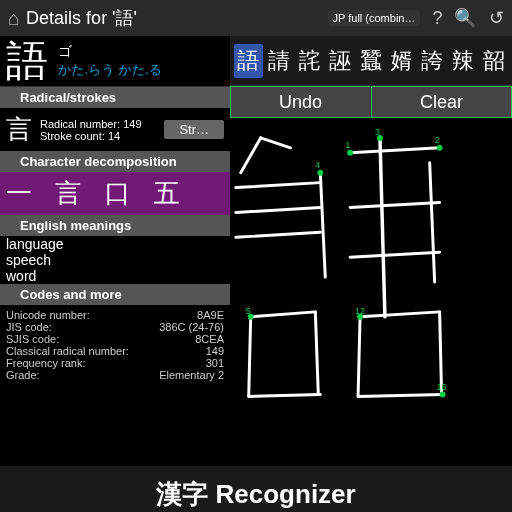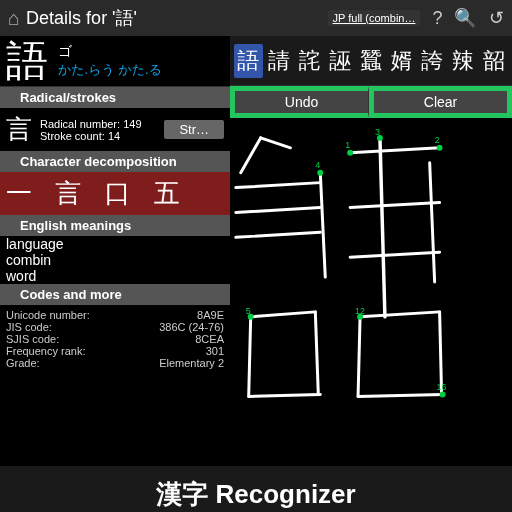--- a/index.html
+++ b/index.html
@@ -78,21 +78,21 @@
       background: #666;
       color: #fff;
       font-size: 11px;
       padding: 2px 5px;
       border: none;
       border-radius: 2px;
       cursor: pointer;
     }
 
     
-    #decomp-section { background: #7f1d1d; padding: 4px 6px; }
+    #decomp-section { background: #701a75; padding: 4px 6px; }
     #decomp-chars { color: #fff; font-size: 26px; letter-spacing: 8px; }
 
     
     #meanings-section { background: #000; padding: 0 6px; }
     #meanings-section .meaning { color: #fff; font-size: 14px; }
 
     
     #codes-section { background: #000; padding: 4px 6px; }
     .code-row { display: flex; justify-content: space-between; }
     .code-label { color: #ccc; font-size: 11px; }
@@ -133,22 +133,22 @@
 
     
     #action-row {
       display: flex;
       height: 32px;
     }
     .action-btn {
       flex: 1;
       background: #444;
       color: #fff;
-      border: 5px solid #22c55e;
-      font-size: 14px;
+      border: 1px solid #22c55e;
+      font-size: 18px;
       cursor: pointer;
       display: flex;
       align-items: center;
       justify-content: center;
     }
     .action-btn:first-child { border-right: 1px solid #333; }
 
     
     #drawing-area {
       flex: 1;
@@ -180,21 +180,21 @@
       font-size: 26px;
       font-weight: bold;
     }
   </style>
 </head>
 <body>
 
 <div id="top-bar">
   <span style="color:#aaa;font-size:20px;">⌂</span>
   <span style="color:#fff;font-size:18px;flex:1;">Details for '語'</span>
-  <span style="color:#fff;font-size:11px;background:#333;padding:2px 5px;border-radius:3px;text-decoration:underline;">JP full (combin…</span>
+  <span style="color:#fff;font-size:11px;background:#333;padding:2px 5px;border-radius:3px;">JP full (combin…</span>
   <span style="color:#ccc;font-size:18px;margin-left:6px;">?</span>
   <span style="color:#ccc;font-size:18px;margin-left:6px;">🔍</span>
   <span style="color:#ccc;font-size:18px;margin-left:6px;">↺</span>
 </div>
 
 <div id="left-panel">
 
   <div id="kanji-header">
     <div id="kanji-big">語</div>
     <div id="kanji-readings">
@@ -220,37 +220,41 @@
   </div>
 
   <div class="section-header">Character decomposition</div>
   <div id="decomp-section">
     <div id="decomp-chars">一 言 口 五</div>
   </div>
 
   <div class="section-header">English meanings</div>
   <div id="meanings-section">
     <div class="meaning">language</div>
-    <div class="meaning">combin</div>
+    <div class="meaning">speech</div>
     <div class="meaning">word</div>
   </div>
 
   <div class="section-header">Codes and more</div>
   <div id="codes-section">
     <div class="code-row">
       <span class="code-label">Unicode number:</span>
       <span class="code-value">8A9E</span>
     </div>
     <div class="code-row">
       <span class="code-label">JIS code:</span>
       <span class="code-value">386C (24-76)</span>
     </div>
     <div class="code-row">
       <span class="code-label">SJIS code:</span>
       <span class="code-value">8CEA</span>
+    </div>
+    <div class="code-row">
+      <span class="code-label">Classical radical number:</span>
+      <span class="code-value">149</span>
     </div>
     <div class="code-row">
       <span class="code-label">Frequency rank:</span>
       <span class="code-value">301</span>
     </div>
     <div class="code-row">
       <span class="code-label">Grade:</span>
       <span class="code-value">Elementary 2</span>
     </div>
   </div>

